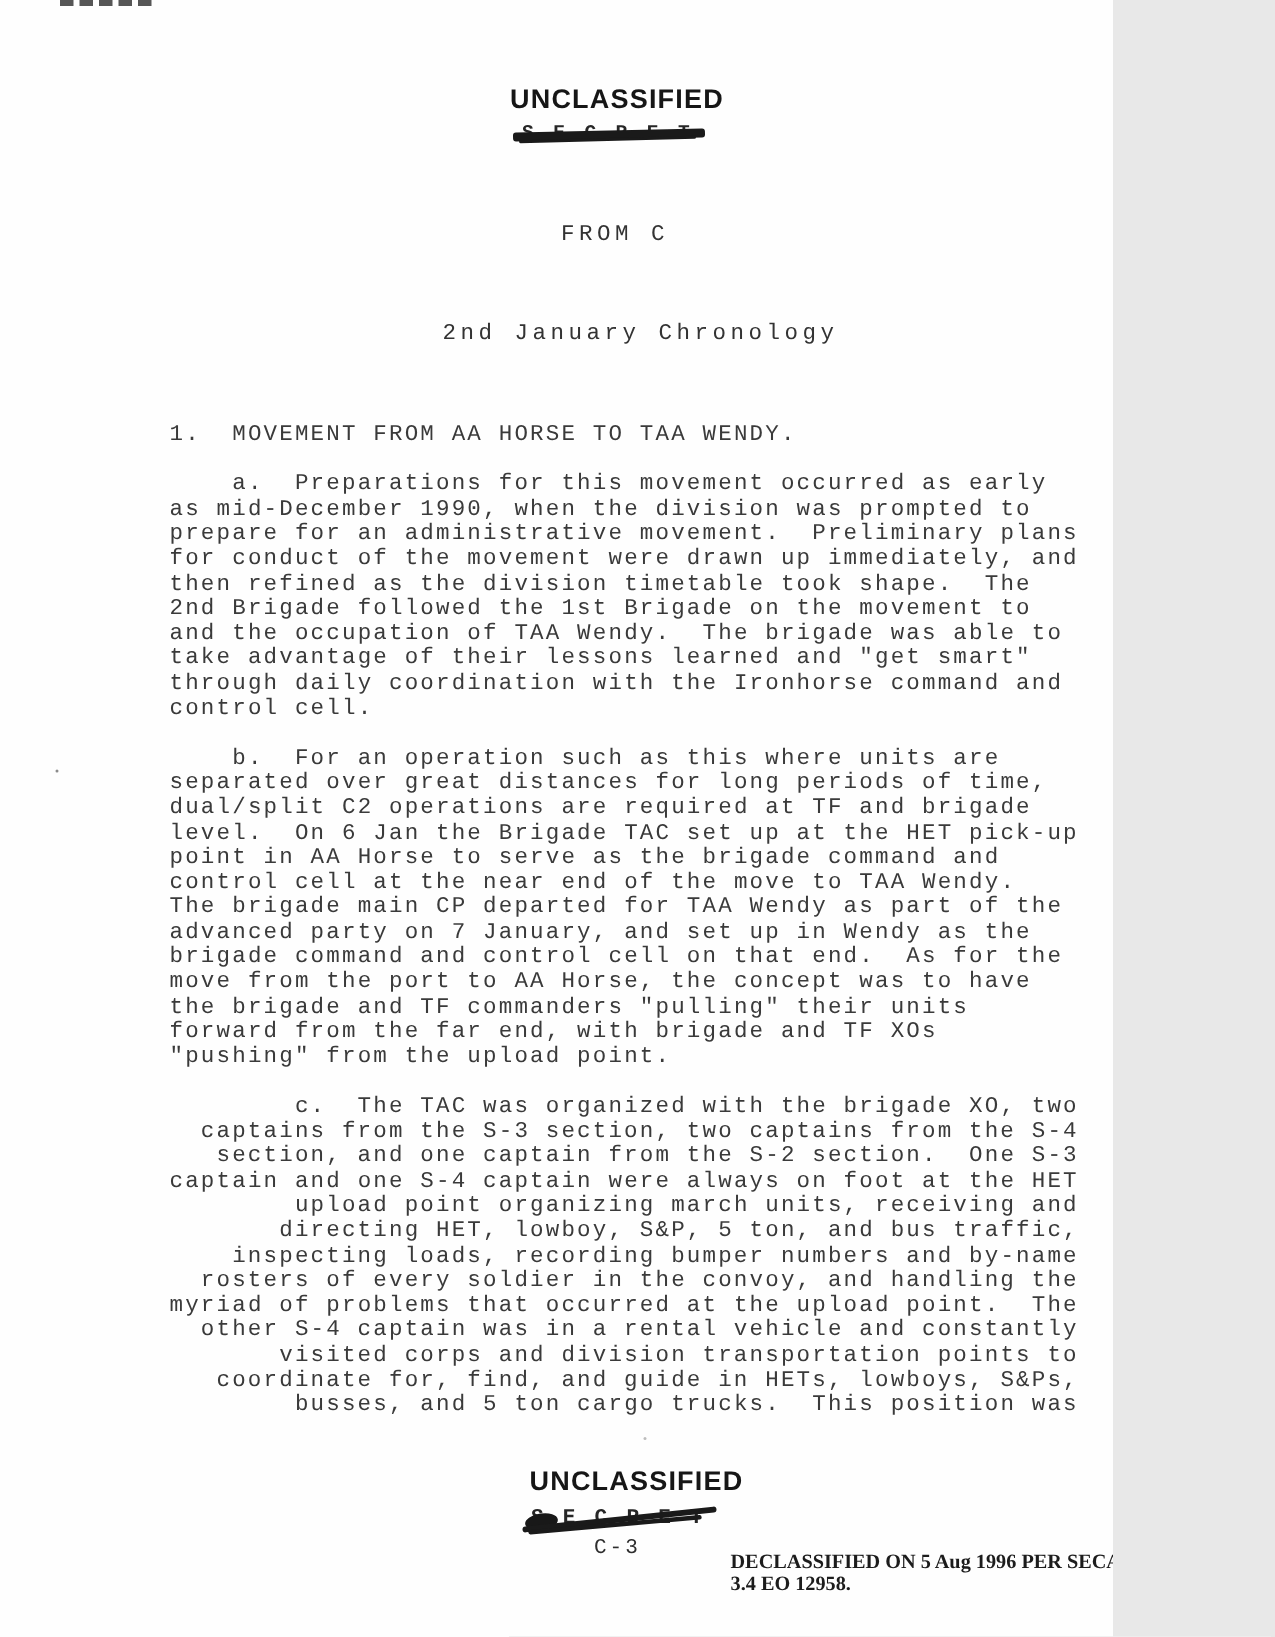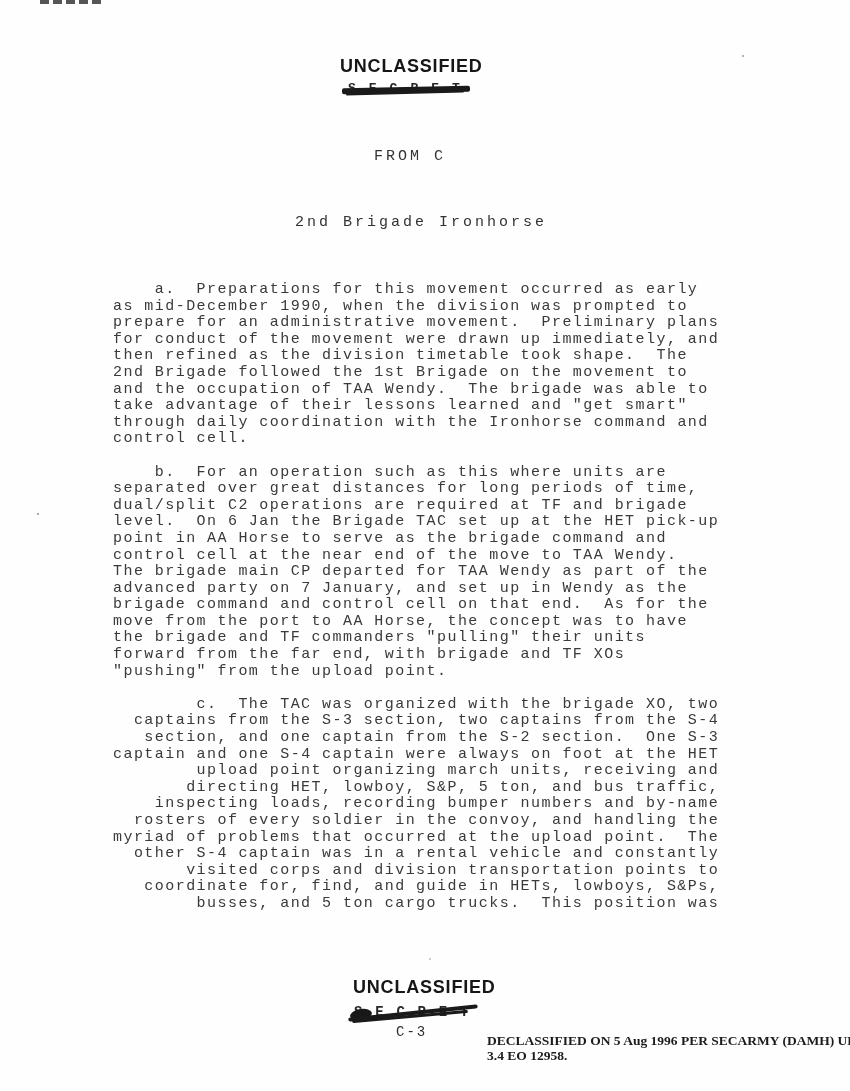--- a/index.html
+++ b/index.html
@@ -1,18 +1,18 @@
 <!DOCTYPE html>
 <html><head>
 <meta charset="utf-8">
 <style>
   html, body { margin: 0; padding: 0; background: #e8e8e8; }
   .page {
     position: relative;
-    width: 850px;
+    width: 742px;
     height: 1091px;
     background: #fefefe;
     overflow: hidden;
     font-family: "Liberation Mono", "DejaVu Sans Mono", monospace;
   }
 
   
   .edge-marks { position: absolute; left: 40px; top: 0; display: flex; gap: 4px; }
   .edge-marks i { display: block; width: 9px; height: 4px; background: #565656; }
 
@@ -108,23 +108,24 @@
   <div class="classification top">UNCLASSIFIED</div>
 
   <div class="secret top">
     <span>S E C R E T</span>
     <span class="strike a"></span>
     <span class="strike b"></span>
   </div>
 
   <div class="annex-title">FROM C</div>
 
-  <div class="doc-title">2nd Brigade Ironhorse</div>
+  <div class="doc-title">2nd January Chronology</div>
 
   <div class="body-text">
+    <pre>1.  MOVEMENT FROM AA HORSE TO TAA WENDY.</pre>
     <pre>    a.  Preparations for this movement occurred as early
 as mid-December 1990, when the division was prompted to
 prepare for an administrative movement.  Preliminary plans
 for conduct of the movement were drawn up immediately, and
 then refined as the division timetable took shape.  The
 2nd Brigade followed the 1st Brigade on the movement to
 and the occupation of TAA Wendy.  The brigade was able to
 take advantage of their lessons learned and "get smart"
 through daily coordination with the Ironhorse command and
 control cell.</pre>

